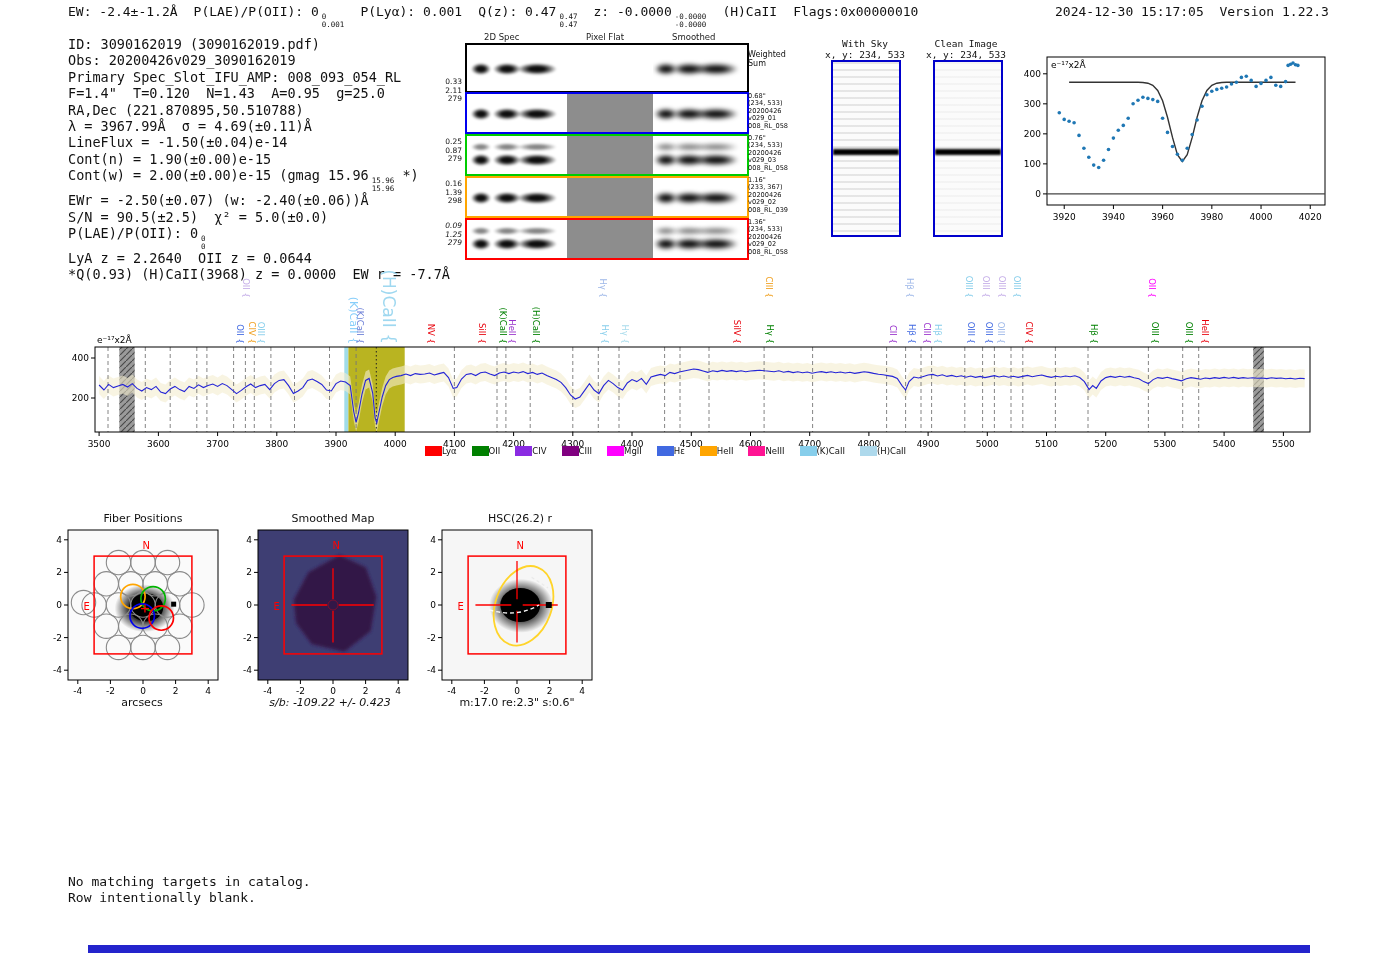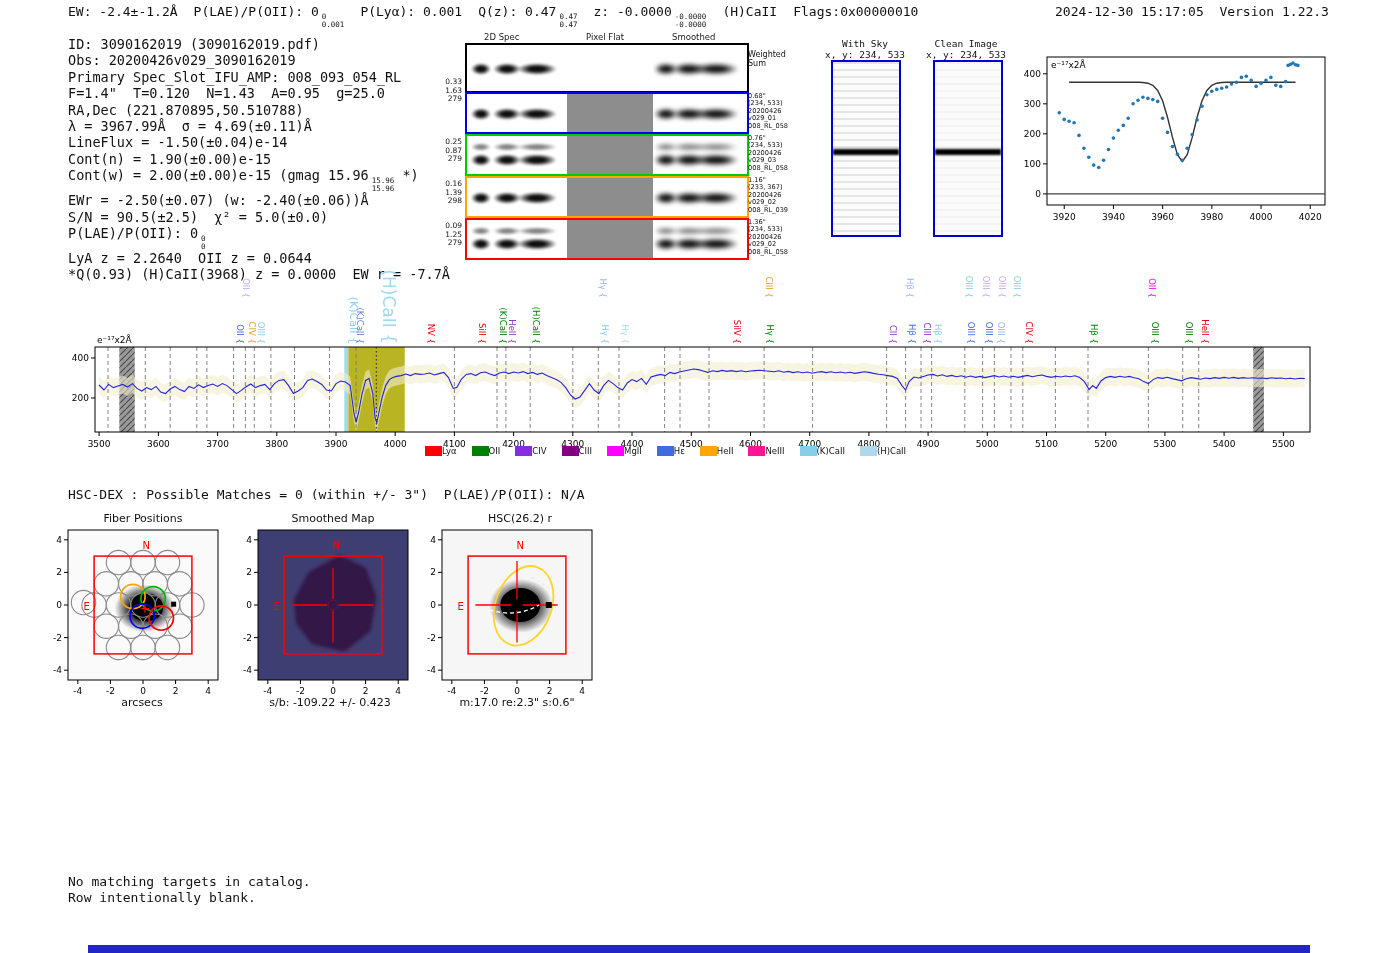--- a/index.html
+++ b/index.html
@@ -80,21 +80,21 @@
         </div>
         <div class="co-panel" style="width: 86px; background: rgb(141, 141, 141);"></div>
         <div class="co-panel" style="width: 90px;">
           <div class="co-blob" style="width: 24px; height: 12px; left: calc(14% - 12px); top: calc(52% - 6px); opacity: 1; filter: blur(2.2px);"></div>
           <div class="co-blob" style="width: 34px; height: 12px; left: calc(40% - 17px); top: calc(52% - 6px); opacity: 1; filter: blur(2.2px);"></div>
           <div class="co-blob" style="width: 46px; height: 12px; left: calc(70% - 23px); top: calc(52% - 6px); opacity: 1; filter: blur(2.2px);"></div>
         </div>
       </div>
       <div class="co-left" style="top: 48px;">
         <div>0.33</div>
-        <div>1.63</div>
+        <div>2.11</div>
         <div>279</div>
       </div>
       <div class="co-right" style="top: 63px;"><div>0.68"</div><div>(234, 533)</div><div>20200426</div><div>v029_01</div><div>008_RL_058</div></div>
       <div class="co-box" style="top: 104px; height: 38px; border: 2px solid rgb(0, 204, 0);">
         <div class="co-panel" style="width: 100px;">
           <div class="co-blob" style="width: 20px; height: 8px; left: calc(14% - 10px); top: calc(30% - 4px); opacity: 0.5;"></div>
           <div class="co-blob" style="width: 28px; height: 8px; left: calc(40% - 14px); top: calc(30% - 4px); opacity: 0.5;"></div>
           <div class="co-blob" style="width: 40px; height: 8px; left: calc(70% - 20px); top: calc(30% - 4px); opacity: 0.5;"></div>
           <div class="co-blob" style="width: 20px; height: 12px; left: calc(14% - 10px); top: calc(62% - 6px); opacity: 1;"></div>
           <div class="co-blob" style="width: 28px; height: 12px; left: calc(40% - 14px); top: calc(62% - 6px); opacity: 1;"></div>
@@ -147,21 +147,21 @@
         <div class="co-panel" style="width: 86px; background: rgb(141, 141, 141);"></div>
         <div class="co-panel" style="width: 90px;">
           <div class="co-blob" style="width: 24px; height: 8px; left: calc(14% - 12px); top: calc(30% - 4px); opacity: 0.5; filter: blur(2.2px);"></div>
           <div class="co-blob" style="width: 34px; height: 8px; left: calc(40% - 17px); top: calc(30% - 4px); opacity: 0.5; filter: blur(2.2px);"></div>
           <div class="co-blob" style="width: 46px; height: 8px; left: calc(70% - 23px); top: calc(30% - 4px); opacity: 0.5; filter: blur(2.2px);"></div>
           <div class="co-blob" style="width: 24px; height: 12px; left: calc(14% - 12px); top: calc(62% - 6px); opacity: 1; filter: blur(2.2px);"></div>
           <div class="co-blob" style="width: 34px; height: 12px; left: calc(40% - 17px); top: calc(62% - 6px); opacity: 1; filter: blur(2.2px);"></div>
           <div class="co-blob" style="width: 46px; height: 12px; left: calc(70% - 23px); top: calc(62% - 6px); opacity: 1; filter: blur(2.2px);"></div>
         </div>
       </div>
-      <div class="co-left" style="top: 192px;">
+      <div class="co-left" style="top: 192px; font-style: italic;">
         <div>0.09</div>
         <div>1.25</div>
         <div>279</div>
       </div>
       <div class="co-right" style="top: 189px;"><div>1.36"</div><div>(234, 533)</div><div>20200426</div><div>v029_02</div><div>008_RL_058</div></div>
     </div>
 
   <div class="sky-title mono abs" style="left:810px;top:38px;">
     <div>With Sky</div>
     <div>x, y: 234, 533</div>
@@ -435,21 +435,20 @@
       <span class="lg-item">
         <span class="lg-sw" style="background:#87ceeb"></span>
         <span>(K)CaII</span>
       </span>
       <span class="lg-item">
         <span class="lg-sw" style="background:#aed9ec"></span>
         <span>(H)CaII</span>
       </span>
     </div>
 
-  <div class="abs mono" id="hscdex">HSC-DEX : Possible Matches = 0 (within +/- 3")  P(LAE)/P(OII): N/A</div>
 
   <div class="map-title" style="left:60px;">Fiber Positions</div>
   <div class="map-title" style="left:250px;">Smoothed Map</div>
   <div class="map-title" style="left:437px;">HSC(26.2) r</div>
 
   <svg class="abs" id="fiber-svg" style="left:40px;top:526px;" width="200" height="170">
       <defs>
         <radialGradient id="fibblob">
           <stop offset="0%" stop-color="#000"></stop>
           <stop offset="55%" stop-color="#000" stop-opacity="0.85"></stop>
@@ -586,19 +585,19 @@
       <text x="135.6" y="168" font-size="9" text-anchor="middle">2</text>
       <line x1="24" y1="46.4" x2="28" y2="46.4" stroke="#000"></line>
       <text x="22" y="49.4" font-size="9" text-anchor="end">2</text>
       <line x1="168.2" y1="154" x2="168.2" y2="158" stroke="#000"></line>
       <text x="168.2" y="168" font-size="9" text-anchor="middle">4</text>
       <line x1="24" y1="13.799999999999997" x2="28" y2="13.799999999999997" stroke="#000"></line>
       <text x="22" y="16.799999999999997" font-size="9" text-anchor="end">4</text>
     </svg>
 
   <div class="map-xlabel" style="left:42px;">arcsecs</div>
-  <div class="map-xlabel" style="left:230px;">s/b: -109.22 +/- 0.423</div>
+  <div class="map-xlabel" style="left:230px;font-style:italic;">s/b: -109.22 +/- 0.423</div>
   <div class="map-xlabel" style="left:417px;">m:17.0 re:2.3" s:0.6"</div>
 
   <div class="abs mono" id="footer"><div>No matching targets in catalog.</div><div>Row intentionally blank.</div></div>
 
   <div class="abs" id="bottombar" style="background: rgb(35, 35, 204);"></div>
 </div>
 
 </body></html>

